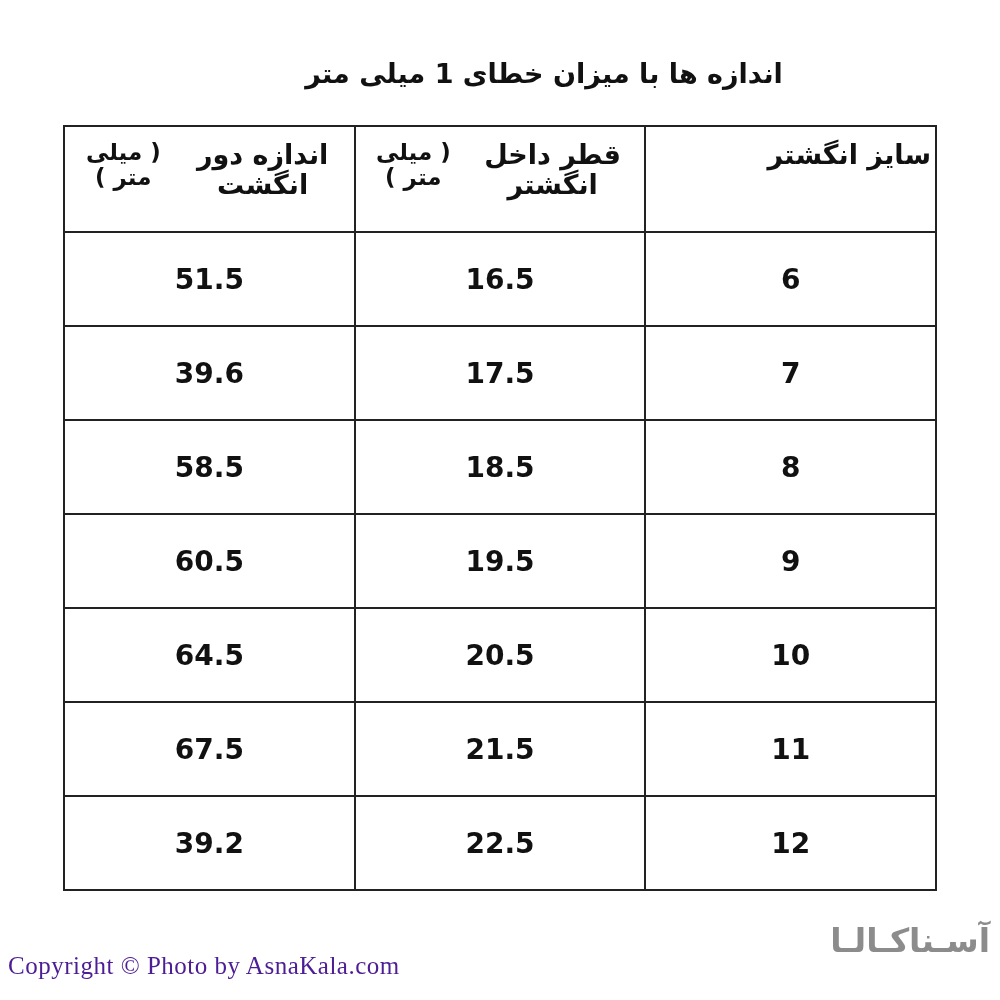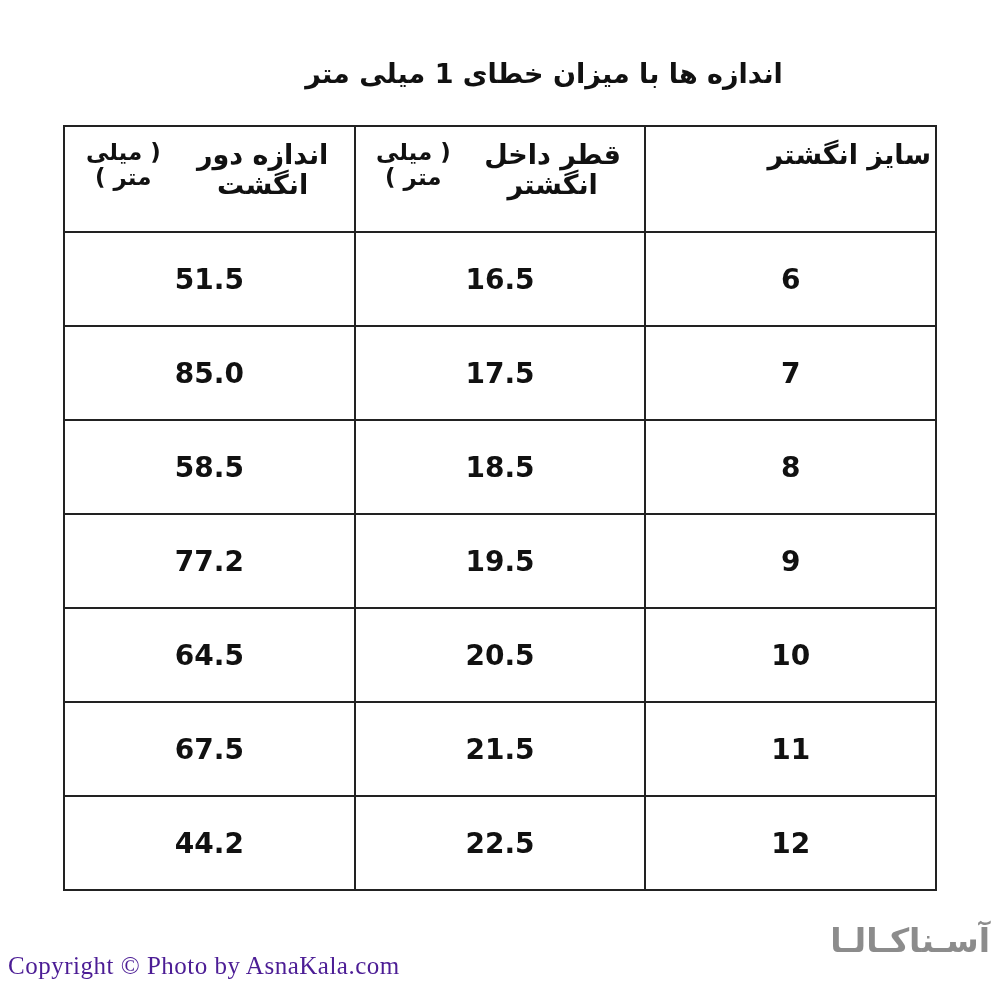--- a/index.html
+++ b/index.html
@@ -125,46 +125,46 @@
   </thead>
   <tbody>
     <tr>
       <td>6</td>
       <td>16.5</td>
       <td>51.5</td>
     </tr>
     <tr>
       <td>7</td>
       <td>17.5</td>
-      <td>85.0</td>
+      <td>39.6</td>
     </tr>
     <tr>
       <td>8</td>
       <td>18.5</td>
       <td>58.5</td>
     </tr>
     <tr>
       <td>9</td>
       <td>19.5</td>
-      <td>77.2</td>
+      <td>60.5</td>
     </tr>
     <tr>
       <td>10</td>
       <td>20.5</td>
       <td>64.5</td>
     </tr>
     <tr>
       <td>11</td>
       <td>21.5</td>
       <td>67.5</td>
     </tr>
     <tr>
       <td>12</td>
       <td>22.5</td>
-      <td>44.2</td>
+      <td>39.2</td>
     </tr>
   </tbody>
 </table>
 
 <div class="logo">
   <div class="logo-fa" style="color: rgb(140, 140, 140); margin-top: 36px;">آسـناکـالـا</div>
 </div>
 
 <div class="copyright">Copyright © Photo by AsnaKala.com</div>
 

